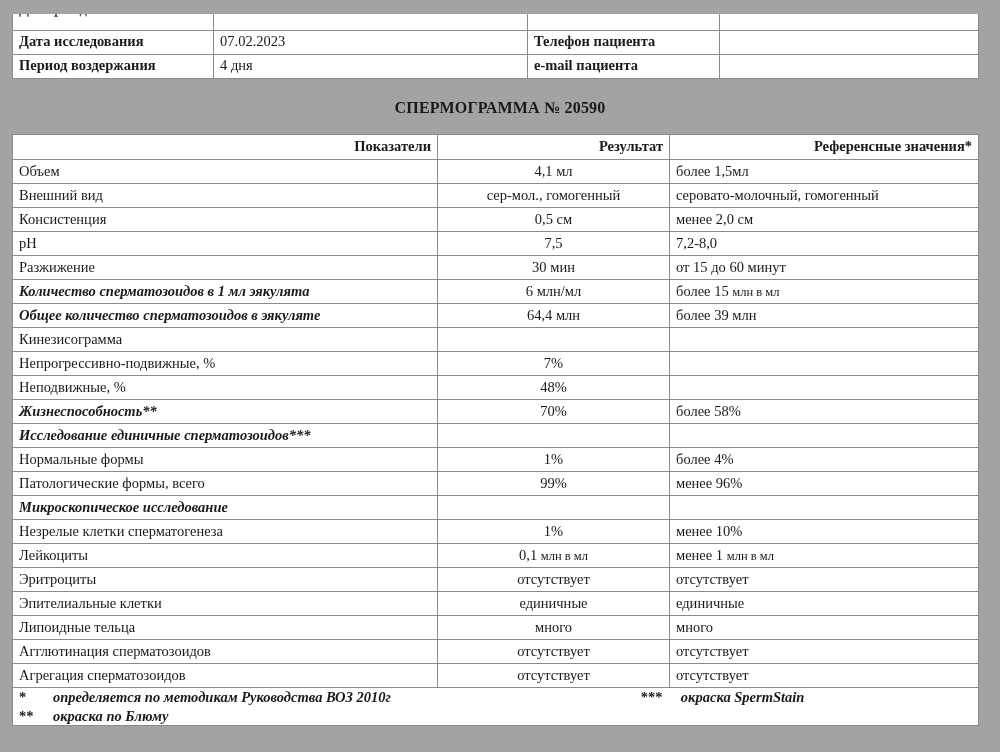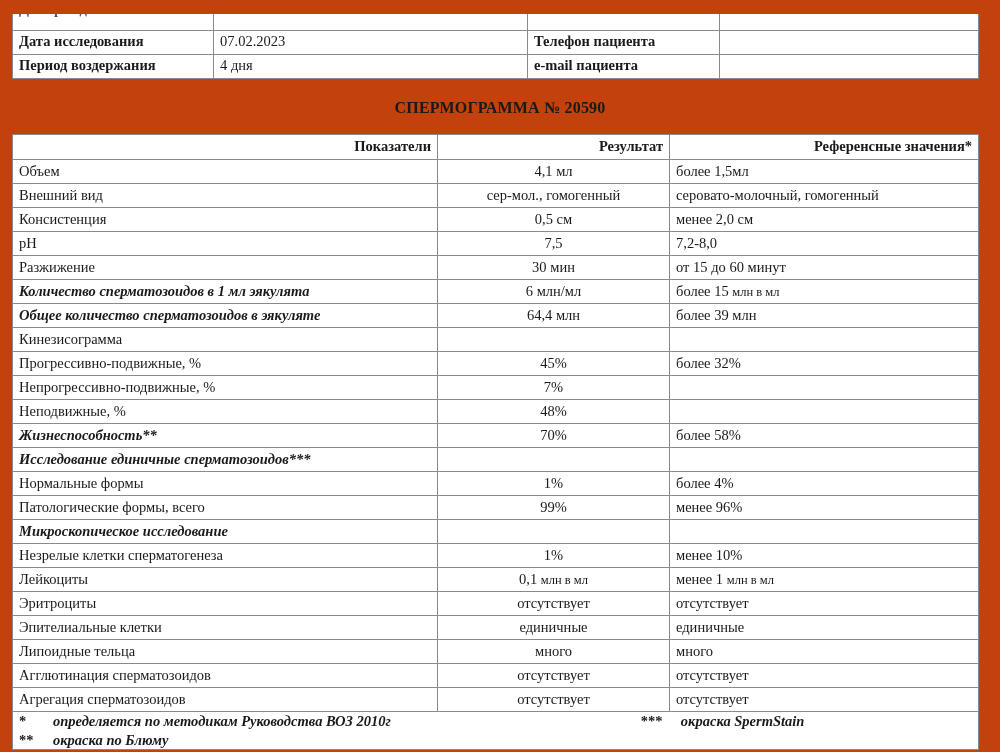--- a/index.html
+++ b/index.html
@@ -16,21 +16,21 @@
     color: #1a1a1a;
     position: relative;
   }
 
   
   .page {
     position: absolute;
     left: 0; top: 0;
     width: 1000px;
     height: 752px;
-    background: #c2410c;
+    background: #a3a3a3;
   }
 
   
   table {
     border-collapse: collapse;
     table-layout: fixed;
   }
   td, th {
     border: 1px solid #8a8a8a;
     padding: 1px 6px;
@@ -252,25 +252,20 @@
           <td class="cell-name">Общее количество сперматозоидов в эякуляте</td>
           <td class="cell-result">64,4 млн</td>
           <td class="cell-ref">более 39 млн</td>
         </tr>
         <tr>
           <td class="cell-name">Кинезисограмма</td>
           <td class="cell-result"></td>
           <td class="cell-ref"></td>
         </tr>
         <tr>
-          <td class="cell-name">Прогрессивно-подвижные, %</td>
-          <td class="cell-result">45%</td>
-          <td class="cell-ref">более 32%</td>
-        </tr>
-        <tr>
           <td class="cell-name">Непрогрессивно-подвижные, %</td>
           <td class="cell-result">7%</td>
           <td class="cell-ref"></td>
         </tr>
         <tr>
           <td class="cell-name">Неподвижные, %</td>
           <td class="cell-result">48%</td>
           <td class="cell-ref"></td>
         </tr>
         <tr class="row-emph">

